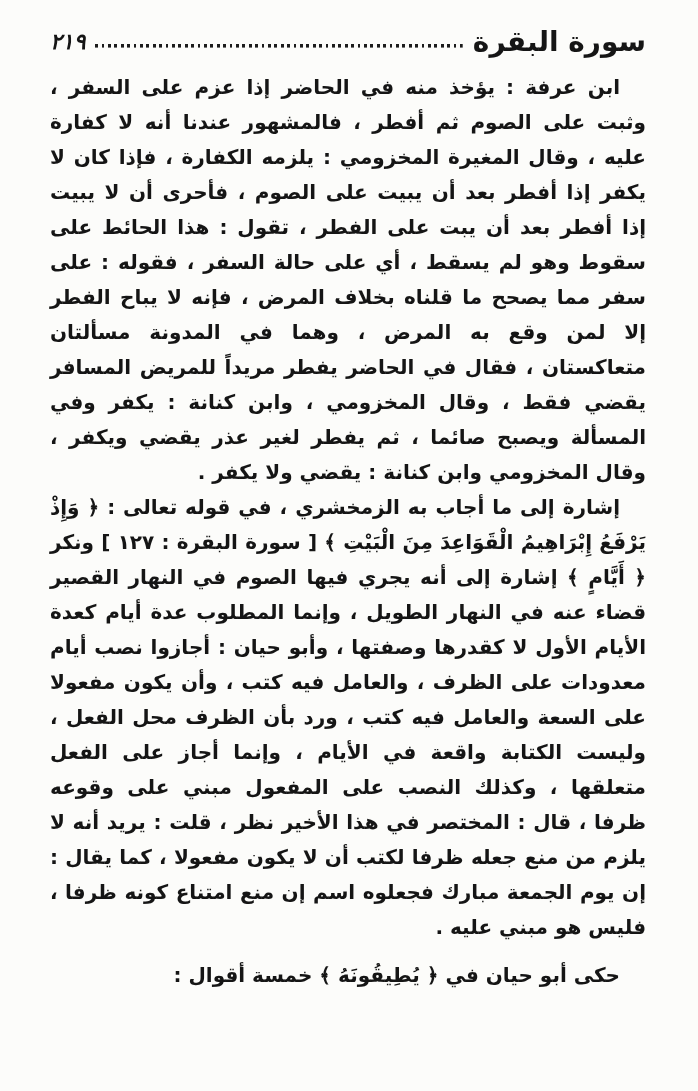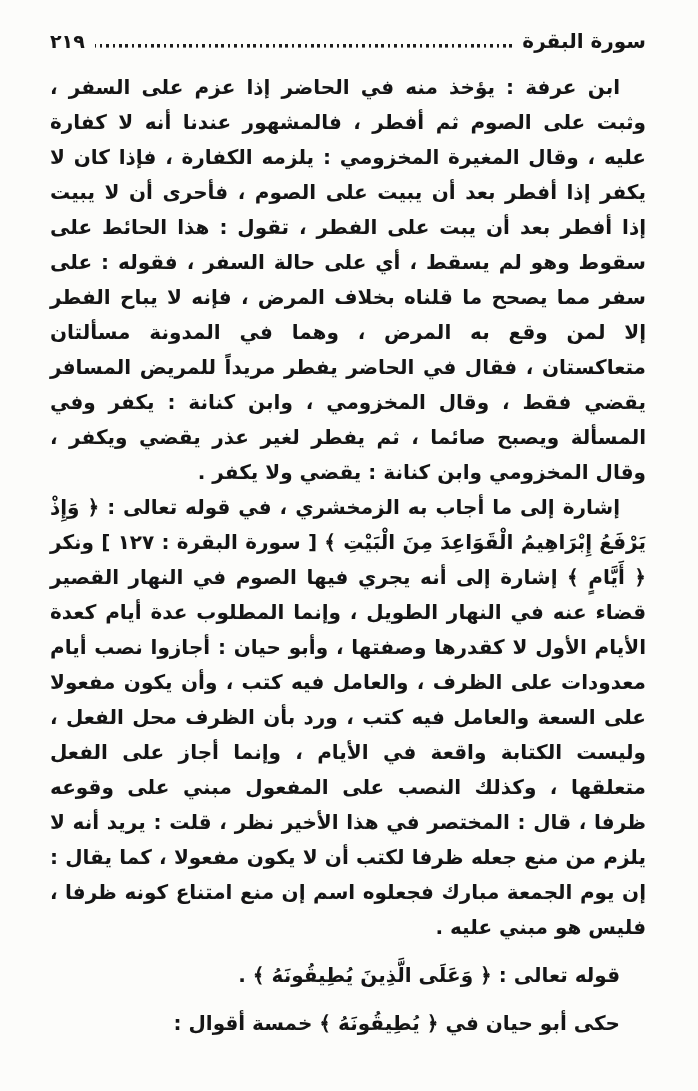--- a/index.html
+++ b/index.html
@@ -22,36 +22,37 @@
   }
   .header {
     display: flex;
     align-items: center;
     gap: 10px;
     font-weight: 700;
     height: 30px;
     margin-bottom: 14px;
   }
   .surah-title {
-    font-size: 20px;
+    font-size: 28px;
     white-space: nowrap;
   }
   .leader {
     flex: 1;
     align-self: center;
     height: 4px;
     margin-top: 10px;
     background-image: repeating-linear-gradient(to left, #1c1c1c 0 2.7px, transparent 2.7px 6.4px);
     background-repeat: no-repeat;
     background-size: 100% 3.6px;
     background-position: center;
   }
   .page-number {
-    font-size: 19px;
+    font-size: 22px;
     white-space: nowrap;
+    font-style: italic;
   }
   .content {
     font-size: 20px;
     line-height: 35px;
     font-weight: 700;
     text-align: justify;
   }
   .para {
     margin: 0;
     text-indent: 26px;
@@ -71,19 +72,18 @@
     <span class="leader"></span>
     <span class="page-number">٢١٩</span>
   </div>
 
   <div class="content">
     <p class="para">ابن عرفة : يؤخذ منه في الحاضر إذا عزم على السفر ، وثبت على الصوم ثم أفطر ، فالمشهور عندنا أنه لا كفارة عليه ، وقال المغيرة المخزومي : يلزمه الكفارة ، فإذا كان لا يكفر إذا أفطر بعد أن يبيت على الصوم ، فأحرى أن لا يبيت إذا أفطر بعد أن يبت على الفطر ، تقول : هذا الحائط على سقوط وهو لم يسقط ، أي على حالة السفر ، فقوله : على سفر مما يصحح ما قلناه بخلاف المرض ، فإنه لا يباح الفطر إلا لمن وقع به المرض ، وهما في المدونة مسألتان متعاكستان ، فقال في الحاضر يفطر مريداً للمريض المسافر يقضي فقط ، وقال المخزومي ، وابن كنانة : يكفر وفي المسألة ويصبح صائما ، ثم يفطر لغير عذر يقضي ويكفر ، وقال المخزومي وابن كنانة : يقضي ولا يكفر .</p>
 
 
     <p class="para">إشارة إلى ما أجاب به الزمخشري ، في قوله تعالى : ﴿ وَإِذْ يَرْفَعُ إِبْرَاهِيمُ الْقَوَاعِدَ مِنَ الْبَيْتِ ﴾ [ سورة البقرة : ١٢٧ ] ونكر ﴿ أَيَّامٍ ﴾ إشارة إلى أنه يجري فيها الصوم في النهار القصير قضاء عنه في النهار الطويل ، وإنما المطلوب عدة أيام كعدة الأيام الأول لا كقدرها وصفتها ، وأبو حيان : أجازوا نصب أيام معدودات على الظرف ، والعامل فيه كتب ، وأن يكون مفعولا على السعة والعامل فيه كتب ، ورد بأن الظرف محل الفعل ، وليست الكتابة واقعة في الأيام ، وإنما أجاز على الفعل متعلقها ، وكذلك النصب على المفعول مبني على وقوعه ظرفا ، قال : المختصر في هذا الأخير نظر ، قلت : يريد أنه لا يلزم من منع جعله ظرفا لكتب أن لا يكون مفعولا ، كما يقال : إن يوم الجمعة مبارك فجعلوه اسم إن منع امتناع كونه ظرفا ، فليس هو مبني عليه .</p>
 
-    <p class="para standalone">قوله تعالى : ﴿ وَعَلَى الَّذِينَ يُطِيقُونَهُ ﴾ .</p>
 
     <p class="para standalone">حكى أبو حيان في ﴿ يُطِيقُونَهُ ﴾ خمسة أقوال :</p>
 
   </div>
 
 </div>
 
 </body></html>

